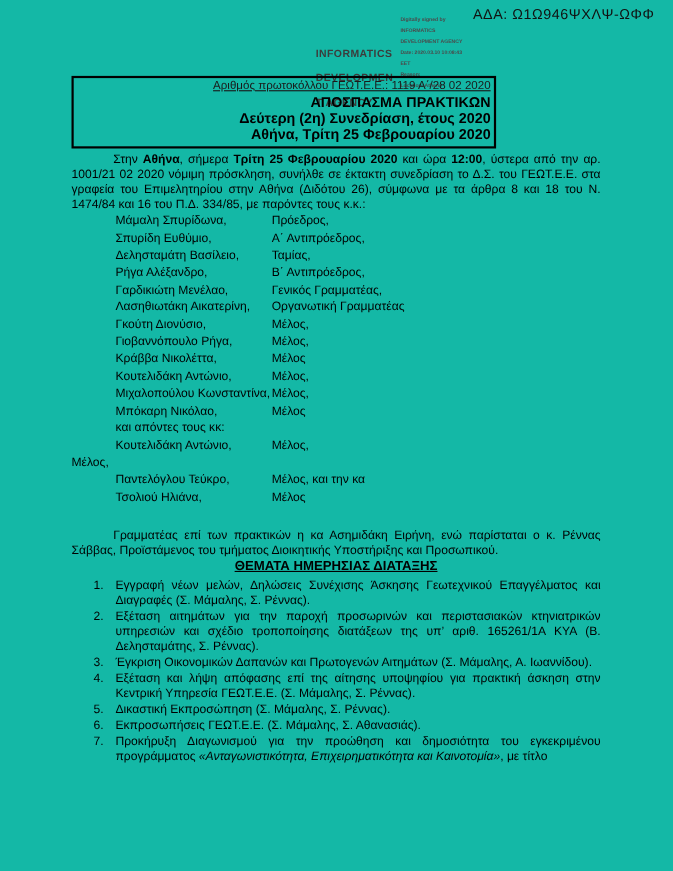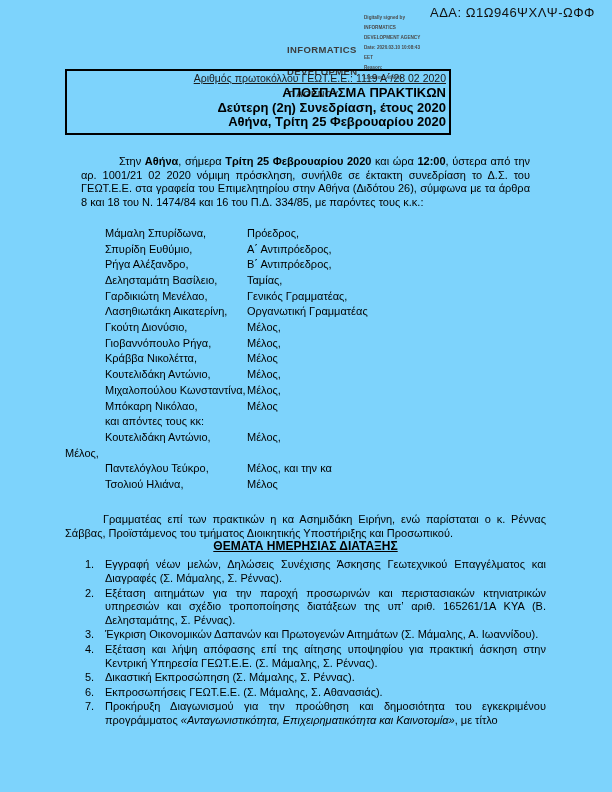--- a/index.html
+++ b/index.html
@@ -1,20 +1,20 @@
 <!DOCTYPE html>
 <html lang="el"><head>
 <meta charset="utf-8">
 <style>
   html,body{margin:0;padding:0;background:#e8e8e8;}
   .page{
     position:relative;
     width:612px;height:792px;
     margin:0 auto;
-    background:#7dd3fc;
+    background:#14b8a6;
     font-family:"Liberation Sans","DejaVu Sans",sans-serif;
     color:#000;
     overflow:hidden;
   }
   
   .ada{
     position:absolute;top:5px;right:17px;
     font-size:13px;letter-spacing:0.5px;color:#111;
   }
   
@@ -44,21 +44,21 @@
     text-decoration:underline;color:#1a1a1a;
     margin-bottom:2px;
   }
   .hb-title{font-size:13px;font-weight:700;text-align:right;line-height:14.5px;}
   
   .content{
     position:absolute;left:65px;top:139px;width:481px;
     font-size:11px;line-height:13.7px;
   }
   .intro{
-    text-align:justify;text-indent:38px;margin:16px;
+    text-align:justify;text-indent:38px;margin:0;
   }
   .b{font-weight:700;}
   .members{}
   .member-row{display:flex;line-height:15.7px;}
   .member-name{margin-left:40px;width:142px;flex-shrink:0;}
   .member-role{flex:1;}
   .absent-sep{margin-left:40px;line-height:15.7px;}
   .secretary{
     text-align:justify;text-indent:38px;
     margin:19px 0 0 0;line-height:14px;
@@ -107,28 +107,28 @@
     <div class="members">
       <div class="member-row">
           <span class="member-name">Μάμαλη Σπυρίδωνα,</span>
           <span class="member-role">Πρόεδρος,</span>
         </div>
       <div class="member-row">
           <span class="member-name">Σπυρίδη Ευθύμιο,</span>
           <span class="member-role">Α΄ Αντιπρόεδρος,</span>
         </div>
       <div class="member-row">
+          <span class="member-name">Δελησταμάτη Βασίλειο,</span>
+          <span class="member-role">Ταμίας,</span>
+        </div>
+      <div class="member-row">
           <span class="member-name">Ρήγα Αλέξανδρο,</span>
           <span class="member-role">Β΄ Αντιπρόεδρος,</span>
         </div>
       <div class="member-row">
-          <span class="member-name">Δελησταμάτη Βασίλειο,</span>
-          <span class="member-role">Ταμίας,</span>
-        </div>
-      <div class="member-row">
           <span class="member-name">Γαρδικιώτη Μενέλαο,</span>
           <span class="member-role">Γενικός Γραμματέας,</span>
         </div>
       <div class="member-row">
           <span class="member-name">Λασηθιωτάκη Αικατερίνη,</span>
           <span class="member-role">Οργανωτική Γραμματέας</span>
         </div>
       <div class="member-row">
           <span class="member-name">Γκούτη Διονύσιο,</span>
           <span class="member-role">Μέλος,</span>

